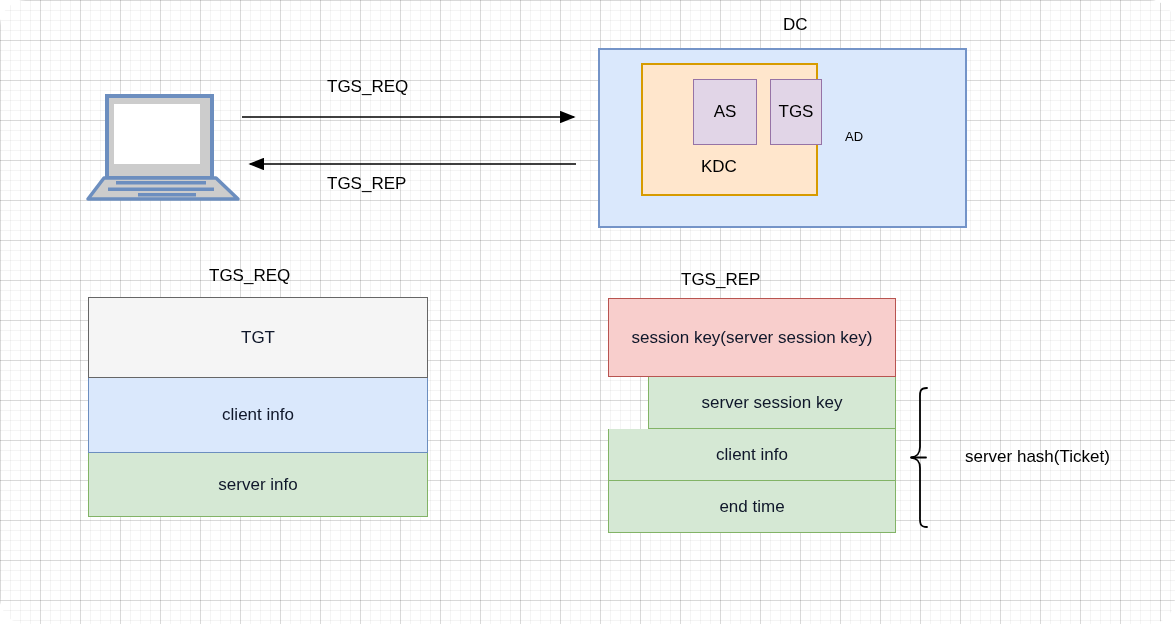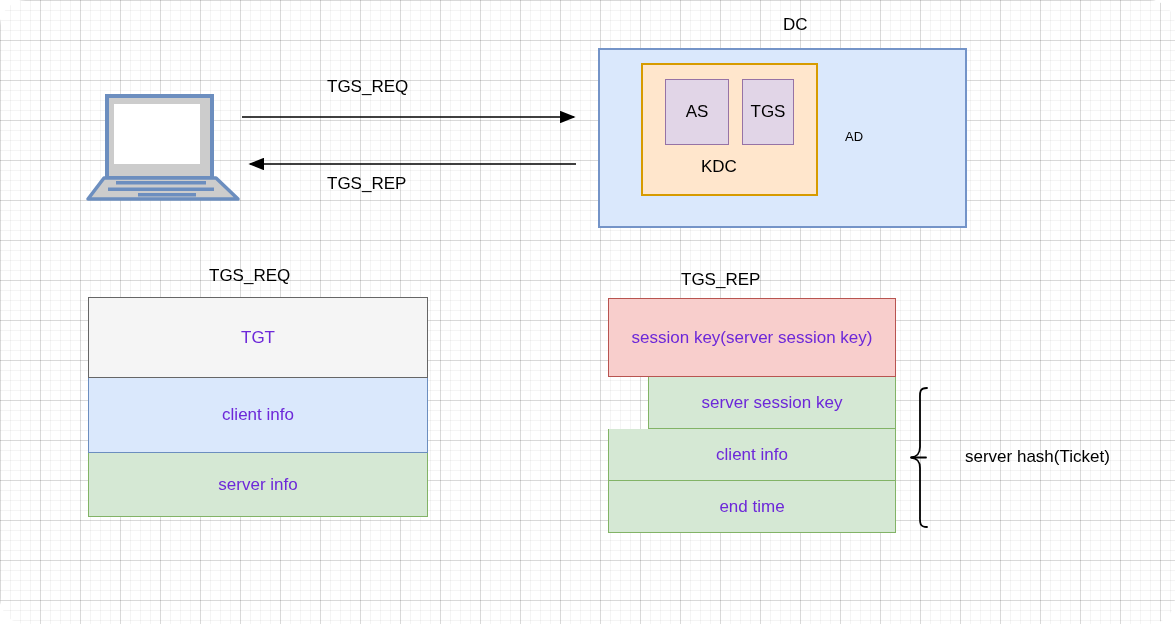--- a/index.html
+++ b/index.html
@@ -71,41 +71,42 @@
   .svc-box {
     position: absolute;
     background: #e1d5e7;
     border: 1.6px solid #9673a6;
     box-sizing: border-box;
     display: flex;
     align-items: center;
     justify-content: center;
     font-size: 17px;
     color: #000;
+    margin-left: 28px;
   }
   #as-box  { left: 665px; top: 79px; width: 64px; height: 66px; }
   #tgs-box { left: 742px; top: 79px; width: 52px; height: 66px; }
 
   
   #laptop { position: absolute; left: 86px; top: 92px; width: 158px; height: 110px; }
 
   
   #arrow-req-label { left: 327px; top: 78px; }
   #arrow-rep-label { left: 327px; top: 175px; }
   #arrows-svg { position: absolute; left: 0; top: 0; width: 1175px; height: 624px; pointer-events: none; }
 
   
   .tbl { position: absolute; box-sizing: border-box; }
   .row {
     box-sizing: border-box;
     display: flex;
     align-items: center;
     justify-content: center;
     font-size: 17px;
-    color: #6d28d9;
+    color: #0f172a;
     text-align: center;
   }
 
   #req-title { left: 209px; top: 267px; }
   #req-table { left: 88px; top: 297px; width: 340px; }
   #req-r0 { height: 81px; background: #f5f5f5; border: 1.6px solid #666666; }
   #req-r1 { height: 79px; background: #fff2cc; border: 1.6px solid #d6b656; border-top: none; }
   #req-r2 { height: 75px; background: #dae8fc; border: 1.6px solid #6c8ebf; border-top: none; }
   #req-r3 { height: 64px; background: #d5e8d4; border: 1.6px solid #82b366; border-top: none; }
 

